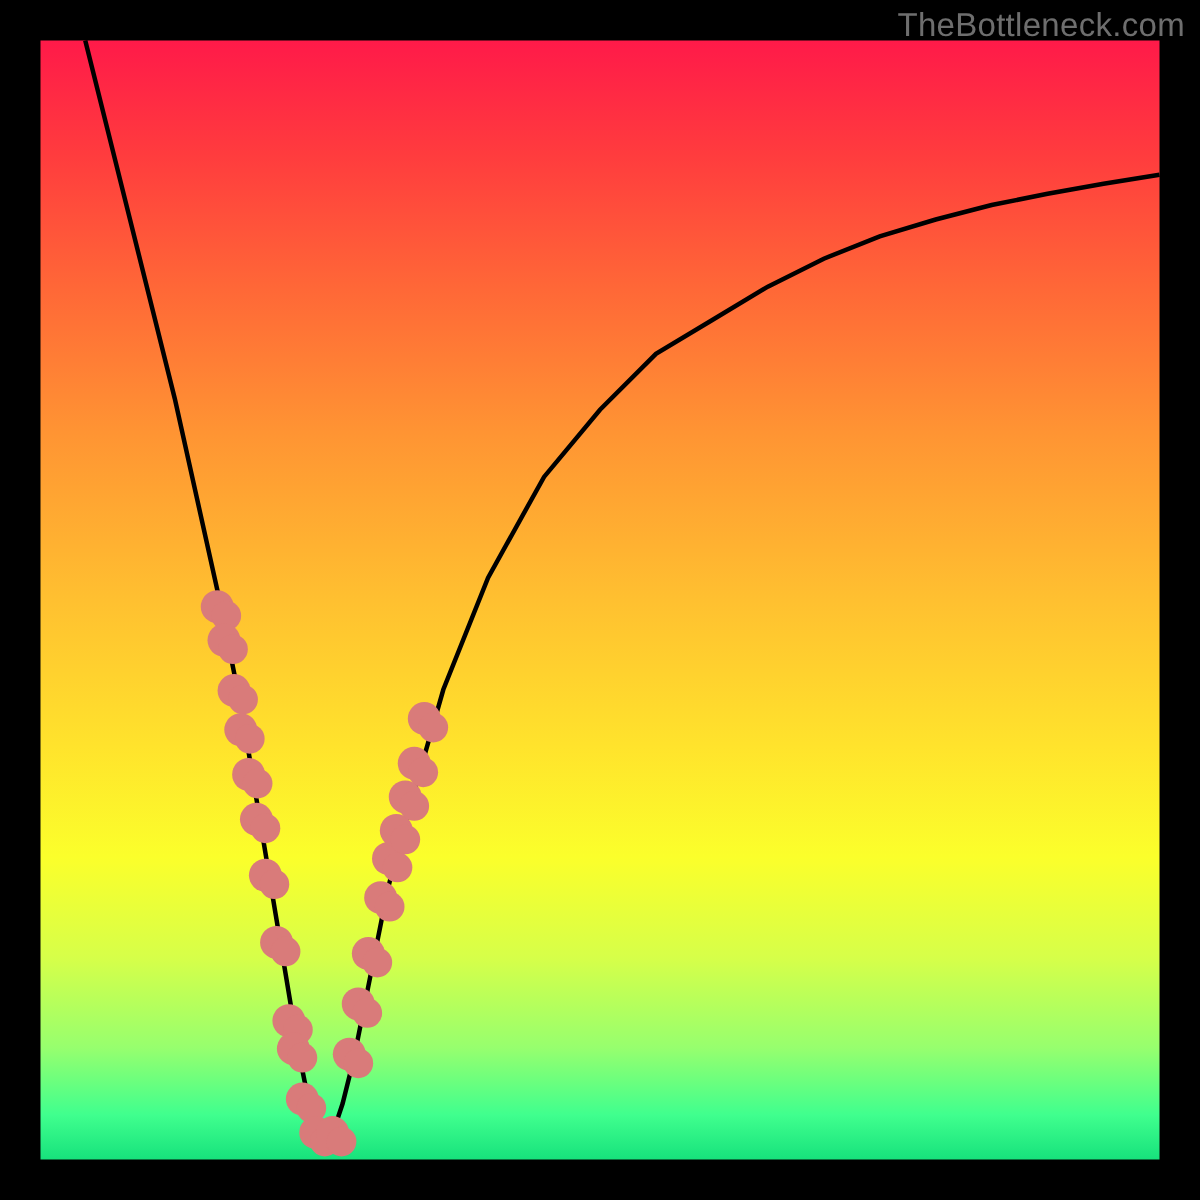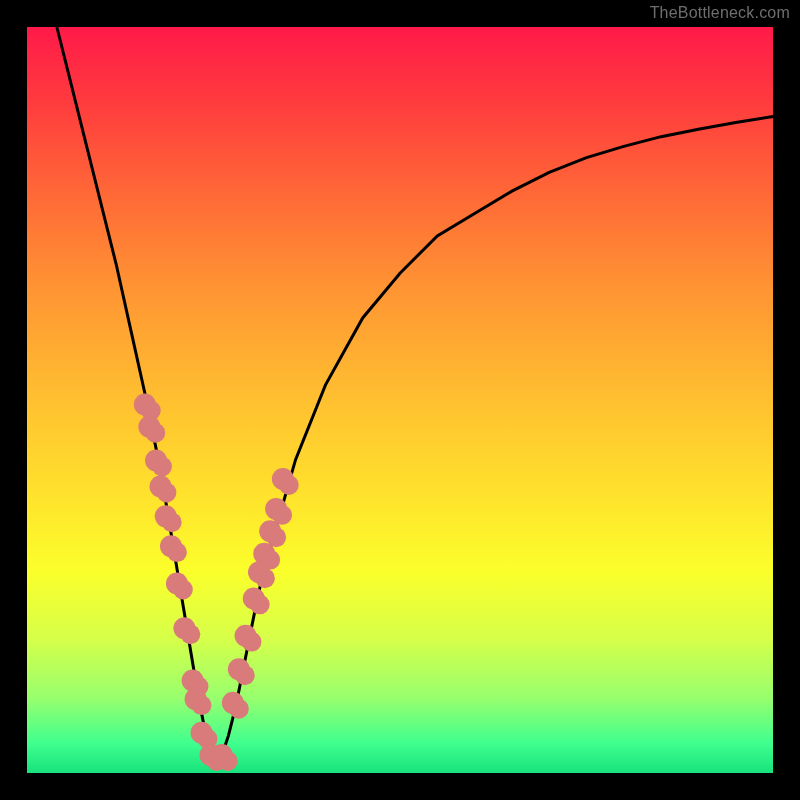--- a/index.html
+++ b/index.html
@@ -29,21 +29,21 @@
       #97ff6e 90%,
       #40ff8e 96%,
       #17e27c 100%
     );
   }
   .watermark {
     position: absolute;
     top: 4px;
     right: 10px;
     color: #6e6e6e;
-    font-size: 16px;
+    font-size: 22px;
     font-weight: 500;
     letter-spacing: 0.2px;
     z-index: 20;
   }
   svg.plot {
     position: absolute;
     left: 0; top: 0;
     width: 746px;
     height: 746px;
     overflow: visible;

